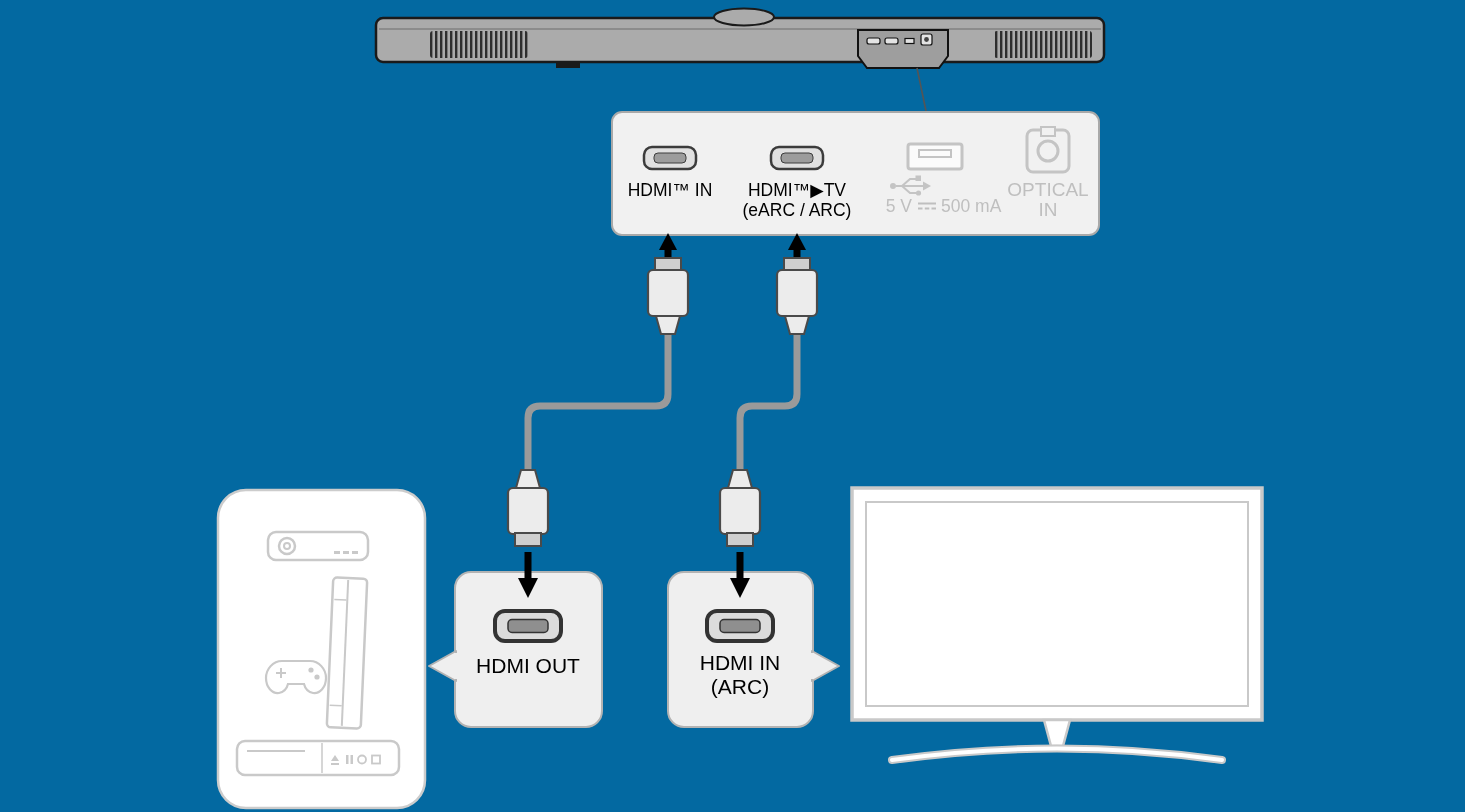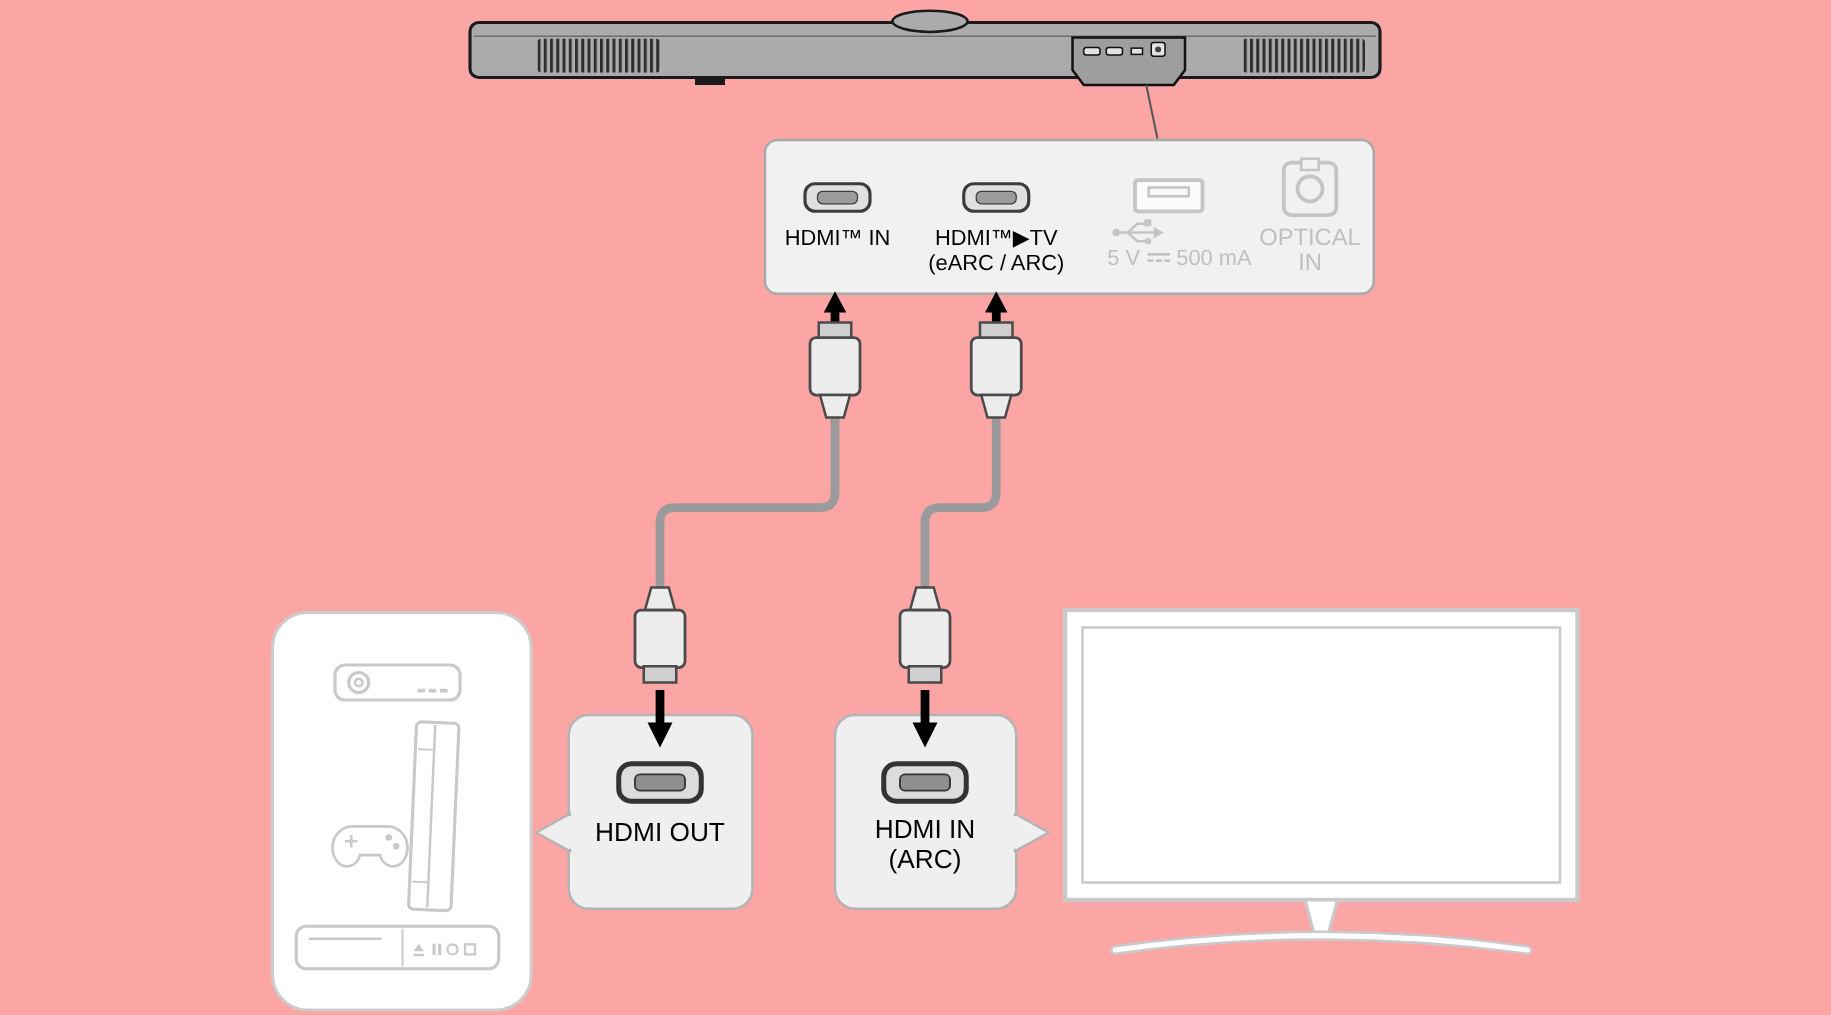--- a/index.html
+++ b/index.html
@@ -1,16 +1,16 @@
 <!DOCTYPE html>
 <html><head>
 <meta charset="utf-8">
 <style>
   html,body { margin:0; padding:0; background:#ffffff; }
-  .stage { width:1465px; height:812px; position:relative; background:#fca5a5; overflow:hidden; }
+  .stage { width:1465px; height:812px; position:relative; background:#0369a1; overflow:hidden; }
   svg { display:block; font-family:"Liberation Sans", sans-serif; }
   .t-panel    { font-family:"Liberation Sans",sans-serif; font-size:17.5px; font-weight:500; fill:#000000; }
   .t-inactive { font-family:"Liberation Sans",sans-serif; font-size:17.5px; font-weight:400; fill:#bfbfbf; }
   .t-inactive-lg { font-family:"Liberation Sans",sans-serif; font-size:19px; font-weight:400; fill:#bfbfbf; }
   .t-box      { font-family:"Liberation Sans",sans-serif; font-size:21px; font-weight:500; fill:#000000; }
 </style>
 </head>
 <body>
 
 <div class="stage">

